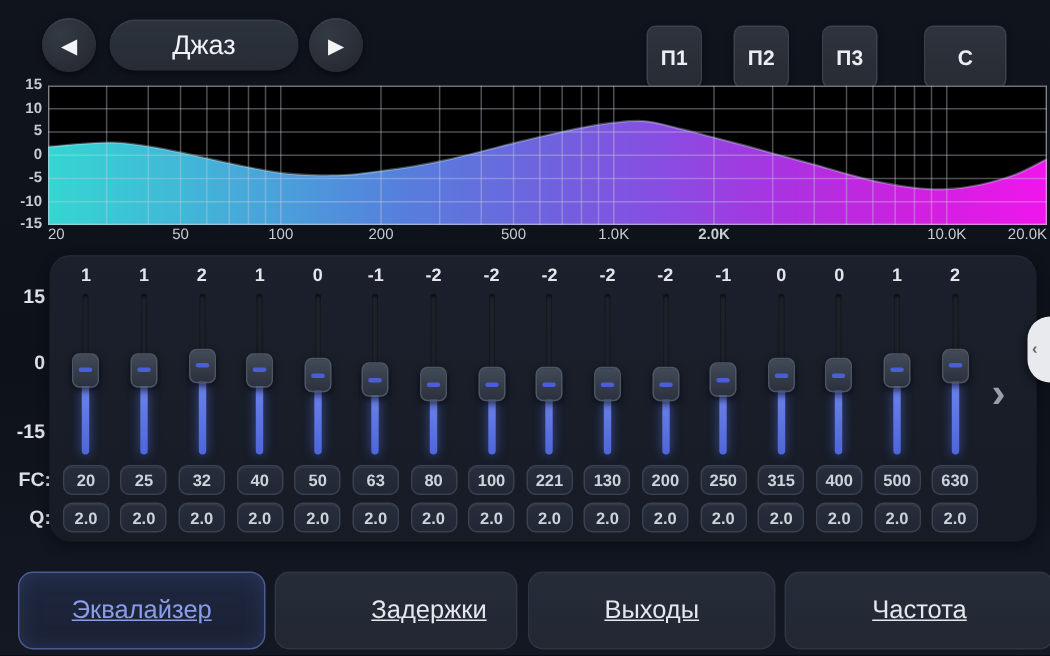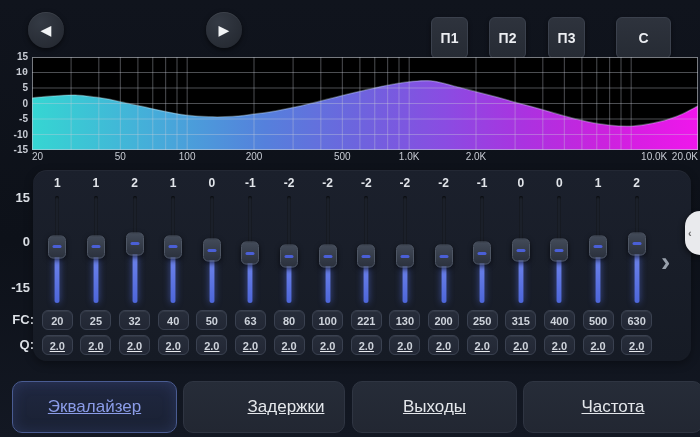--- a/index.html
+++ b/index.html
@@ -40,21 +40,21 @@
   .sld .track{position:absolute;left:50%;transform:translateX(-50%);top:2px;bottom:2px;width:4px;
     background:#1d222c;border-radius:2px;box-shadow:inset 0 1px 2px rgba(0,0,0,.8);}
   .sld .fill{position:absolute;left:50%;transform:translateX(-50%);width:5px;bottom:3px;border-radius:3px;
     background:linear-gradient(180deg,#7489ee,#4d66da);box-shadow:0 0 7px rgba(86,115,235,.6);}
   .sld .thumb{position:absolute;left:50%;width:18px;height:23px;transform:translate(-50%,-50%);
     border-radius:5px;background:linear-gradient(180deg,#424a58,#2b313d);
     border:1px solid #4e5664;box-shadow:0 2px 5px rgba(0,0,0,.65);box-sizing:border-box;}
   .sld .thumb::after{content:"";position:absolute;left:50%;top:50%;transform:translate(-50%,-50%);
     width:9px;height:3px;border-radius:2px;background:#4a5fd6;}
   .row-fc{top:140px;height:22px;}
-  .row-q{top:165px;height:22px;text-decoration:underline;}
+  .row-q{top:165px;height:22px;}
   .chip{width:31px;height:20px;margin:0 auto;border-radius:6px;
     background:linear-gradient(180deg,#272d3a,#222734);border:1px solid #3a4150;
     box-shadow:inset 0 1px 0 rgba(255,255,255,.06);
     font-size:11px;font-weight:bold;color:#ced3db;text-align:center;line-height:20px;cursor:pointer;box-sizing:border-box;}
   .axis-side{position:absolute;left:2px;width:28px;text-align:right;
     font-size:13px;font-weight:bold;color:#dde1e7;}
   .rowlab{position:absolute;left:2px;width:32px;text-align:right;
     font-size:13px;font-weight:bold;color:#dde1e7;}
   .next-chev{position:absolute;left:661px;top:248px;font-size:28px;font-weight:bold;
     color:#98a0ab;cursor:pointer;line-height:1;}
@@ -70,39 +70,42 @@
     color:#8b9ce8;box-shadow:inset 0 0 14px rgba(75,95,170,.28);}
 </style>
 </head>
 <body>
 
 <div class="app">
 
   <div class="circle-btn" style="left:28px">
     <span>◀</span>
   </div>
+  <div class="preset-pill">
+    <span>Джаз</span>
+  </div>
   <div class="circle-btn" style="left:206px">
     <span>▶</span>
   </div>
   <div class="mem-btn" style="left:431px;width:37px">
     <span>П1</span>
   </div>
   <div class="mem-btn" style="left:489px;width:37px">
     <span>П2</span>
   </div>
   <div class="mem-btn" style="left:548px;width:37px">
     <span>П3</span>
   </div>
   <div class="mem-btn" style="left:616px;width:55px">
     <span>C</span>
   </div>
 
   <div id="ylabels">
       <div class="ylab" style="left: 0px; top: 51px;">15</div>
-      <div class="ylab" style="left: 0px; top: 66.5px; font-family: Liberation Mono, monospace;">10</div>
+      <div class="ylab" style="left: 0px; top: 66.5px;">10</div>
       <div class="ylab" style="left: 0px; top: 82px;">5</div>
       <div class="ylab" style="left: 0px; top: 97.5px;">0</div>
       <div class="ylab" style="left: 0px; top: 113px;">-5</div>
       <div class="ylab" style="left: 0px; top: 128.5px;">-10</div>
       <div class="ylab" style="left: 0px; top: 144px;">-15</div>
     </div>
   <div class="chart-wrap">
     <svg id="chart" width="666" height="93" viewBox="0 0 666 93">
         <defs>
           <linearGradient id="eqgrad" x1="0" y1="0" x2="1" y2="0">
@@ -156,23 +159,23 @@
         <rect x="0.5" y="0.5" width="665" height="92" fill="none" stroke="rgba(200,206,216,0.5)"></rect>
       </svg>
   </div>
   <div id="xlabels">
       <div class="xlab" style="left: 32px; transform: none;">20</div>
       <div class="xlab" style="left: 120.343px; transform: translateX(-50%);">50</div>
       <div class="xlab" style="left: 187.171px; transform: translateX(-50%);">100</div>
       <div class="xlab" style="left: 254px; transform: translateX(-50%);">200</div>
       <div class="xlab" style="left: 342.343px; transform: translateX(-50%);">500</div>
       <div class="xlab" style="left: 409.171px; transform: translateX(-50%);">1.0K</div>
-      <div class="xlab" style="left: 476px; transform: translateX(-50%);">2.0K</div>
+      <div class="xlab" style="left: 476px; transform: translateX(-50%); font-weight: bold;">2.0K</div>
       <div class="xlab" style="left: 564.343px; transform: translateX(-50%); margin-top: 44px;">5.0K</div>
-      <div class="xlab" style="left: 631.171px; transform: translateX(-50%); margin-left: 23px;">10.0K</div>
+      <div class="xlab" style="left: 631.171px; transform: translateX(-50%);">10.0K</div>
       <div class="xlab" style="left: 698px; transform: translateX(-100%);">20.0K</div>
     </div>
 
   <div class="axis-side" style="top:190px">15</div>
   <div class="axis-side" style="top:234px">0</div>
   <div class="axis-side" style="top:280px">-15</div>
   <div class="rowlab" style="top:312px">FC:</div>
   <div class="rowlab" style="top:337px">Q:</div>
 
   <div class="eq-panel">

